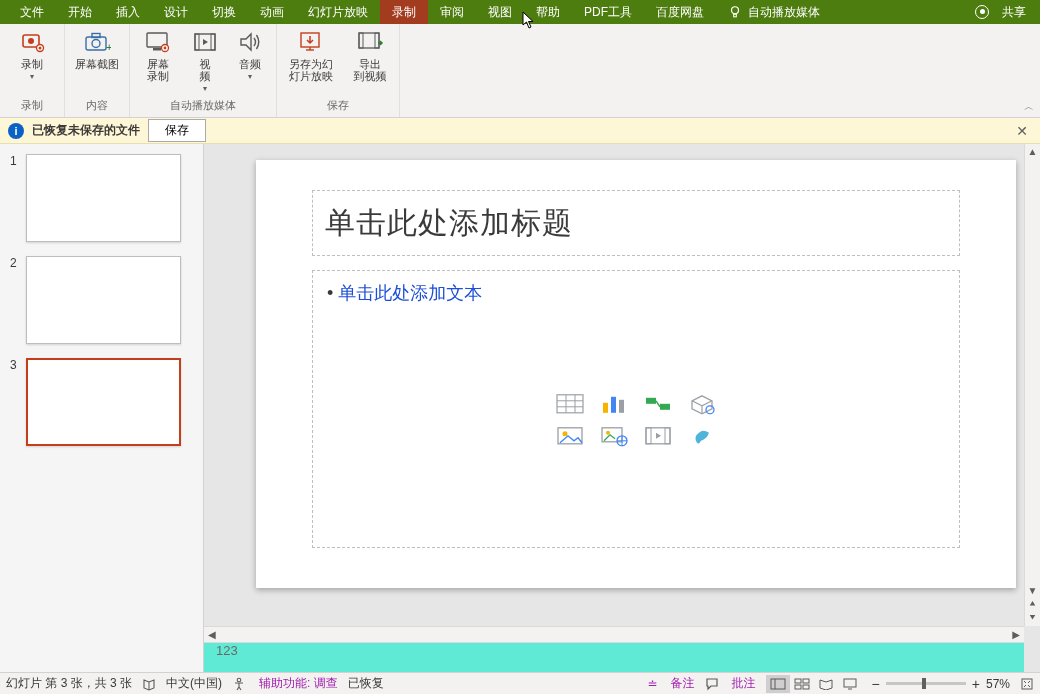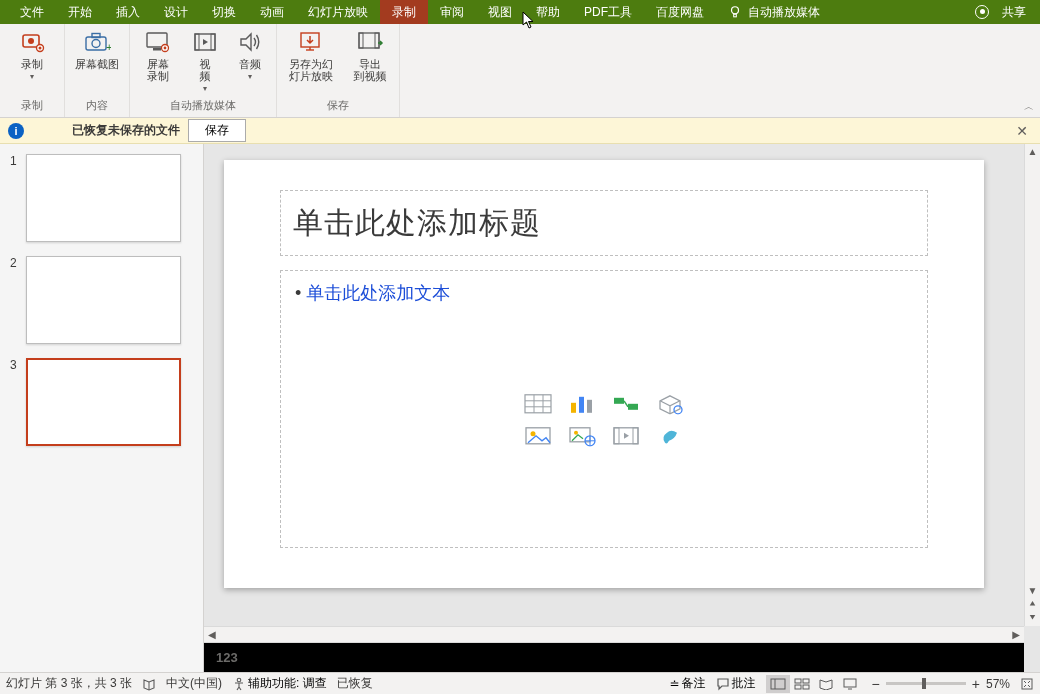--- a/index.html
+++ b/index.html
@@ -22,60 +22,60 @@
   .rgroup .items { display:flex; gap:12px; align-items:flex-start; height:70px; }
   .ritem { display:flex; flex-direction:column; align-items:center; gap:2px; width:48px; cursor:pointer; }
   .ritem .icon { width:30px; height:28px; display:flex; align-items:center; justify-content:center; }
   .ritem .label { font-size:11px; line-height:12px; color:#3b3a39; text-align:center; white-space:pre-line; }
   .rgroup .glabel { font-size:11px; color:#6b6a68; padding-bottom:2px; }
   .collapse-btn { position:absolute; right:6px; bottom:3px; font-size:10px; color:#605e5c; cursor:pointer; }
 
   
   .infobar { height:26px; background:#fdf6d7; border-bottom:1px solid #e8dfb0; display:flex; align-items:center; padding:0 8px; gap:8px; font-size:12px; color:#3b3a39; }
   .infobar .info-icon { width:16px; height:16px; border-radius:50%; background:#0b62c4; color:#fff; display:flex; align-items:center; justify-content:center; font-size:11px; font-weight:bold; }
-  .infobar .bold { font-weight:600;margin-left:40px; }
+  .infobar .bold { font-weight:600; }
   .infobar .underline { text-decoration: underline; }
   .infobar .btn { background:#fff; border:1px solid #ababab; padding:2px 16px; cursor:pointer; font-size:12px; }
   .infobar .close { margin-left:auto; color:#605e5c; cursor:pointer; font-size:14px; padding:0 4px; }
 
   
   .main { position:absolute; top:144px; bottom:22px; left:0; right:0; display:flex; }
   .thumb-panel { width:204px; background:#f5f5f5; border-right:1px solid #d4d2d0; padding:10px 10px; overflow:auto; }
   .thumb-row { display:flex; align-items:flex-start; gap:6px; margin-bottom:14px; }
   .thumb-num { width:10px; font-size:12px; color:#3b3a39; }
   .thumb { width:155px; height:88px; background:#fff; border:1px solid #bdbdbd; box-shadow: 0 1px 2px rgba(0,0,0,.15); }
   .thumb.selected { border:2px solid #c43e1c; }
 
   .edit-area { flex:1; background:#e6e6e6; display:flex; flex-direction:column; position:relative; }
   .edit-scroll { position:absolute; top:0; right:0; bottom:46px; width:16px; background:#f3f2f1; border-left:1px solid #dadada; display:flex; flex-direction:column; align-items:center; }
   .edit-scroll .arrow { font-size:10px; color:#605e5c; padding:2px 0; cursor:pointer; }
   .edit-scroll .track { flex:1; width:100%; position:relative; }
   .edit-scroll .extras { display:flex; flex-direction:column; align-items:center; gap:2px; padding-bottom:2px; }
   .edit-scroll .extras span { font-size:10px; color:#605e5c; cursor:pointer; }
 
-  .slide-wrap { flex:1; display:flex; align-items:flex-start; justify-content:flex-start; padding:16px 24px 0 20px; }
+  .slide-wrap { flex:1; display:flex; align-items:flex-start; justify-content:flex-end; padding:16px 24px 0 20px; }
   .slide { width:760px; height:428px; background:#fff; box-shadow: 0 2px 6px rgba(0,0,0,.3); position:relative; }
   .title-ph { position:absolute; left:56px; top:30px; right:56px; height:66px; border:1px dashed #bfbfbf; display:flex; align-items:center; padding:0 12px; }
   .title-ph .txt { font-size:30px; color:#3a3a3a; font-weight:400; letter-spacing:1px; }
   .content-ph { position:absolute; left:56px; top:110px; right:56px; bottom:40px; border:1px dashed #bfbfbf; padding:10px 14px; }
   .content-ph .bullet { font-size:18px; color:#1d4ed8; }
   .content-ph .bullet::before { content:"• "; color:#3a3a3a; }
   .content-icons { position:absolute; left:50%; top:50%; transform:translate(-50%,-30%); display:grid; grid-template-columns: repeat(4, 30px); grid-gap:10px 14px; }
   .cicon { width:30px; height:22px; }
 
   .hscroll { height:16px; background:#f3f2f1; border-top:1px solid #dadada; margin-right:16px; display:flex; align-items:center; }
   .hscroll .arrow { font-size:10px; color:#605e5c; padding:0 4px; cursor:pointer; }
   .hscroll .track { flex:1; height:100%; }
 
-  .notes-bar { height:30px; background:#000000; border-top:1px solid #dadada; margin-right:16px; padding-left:12px; display:flex; align-items:center; font-size:13px; color:#6b6a68; cursor:text;font-weight:bold; }
+  .notes-bar { height:30px; background:#5eead4; border-top:1px solid #dadada; margin-right:16px; padding-left:12px; display:flex; align-items:flex-start; font-size:13px; color:#6b6a68; cursor:text; }
 
   
   .status { position:absolute; bottom:0; left:0; right:0; height:22px; background:#f3f2f1; border-top:1px solid #d4d2d0; display:flex; align-items:center; font-size:12px; color:#3b3a39; padding:0 6px; gap:10px; }
   .status .sep { flex:1; }
-  .status .sbtn { display:flex; align-items:center; gap:2px; cursor:pointer; color:#000000; }
+  .status .sbtn { display:flex; align-items:center; gap:13px; cursor:pointer; color:#a21caf; }
   .status .view-btns { display:flex; gap:0; }
   .status .vbtn { width:24px; height:18px; display:flex; align-items:center; justify-content:center; cursor:pointer; }
   .status .vbtn.active { background:#d0cece; }
   .zoom { display:flex; align-items:center; gap:6px; }
   .zoom .track { width:80px; height:3px; background:#c8c6c4; position:relative; }
   .zoom .handle { position:absolute; top:-4px; left:36px; width:4px; height:11px; background:#605e5c; }
 
   svg { display:block; }
   .cursor-arrow { position:absolute; top:11px; left:522px; pointer-events:none; z-index:100; }
 </style>

